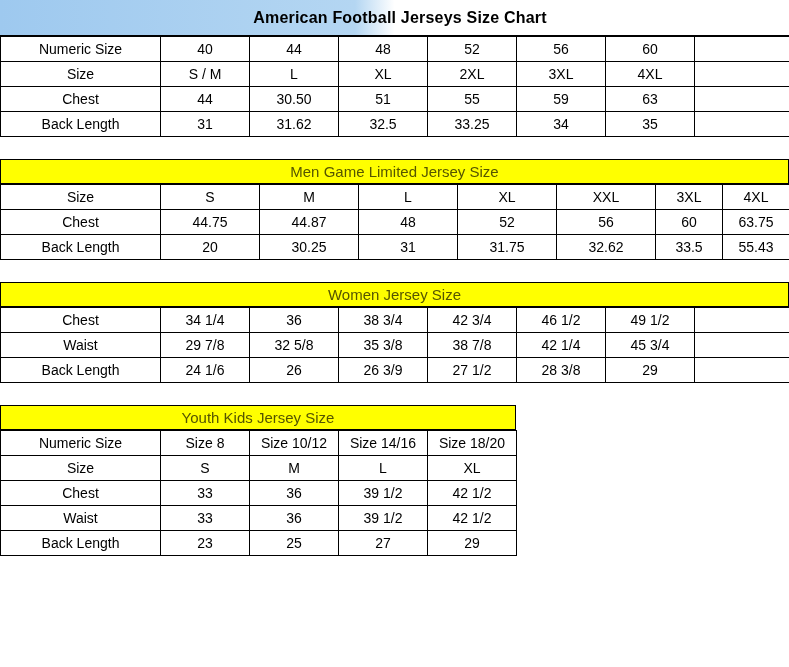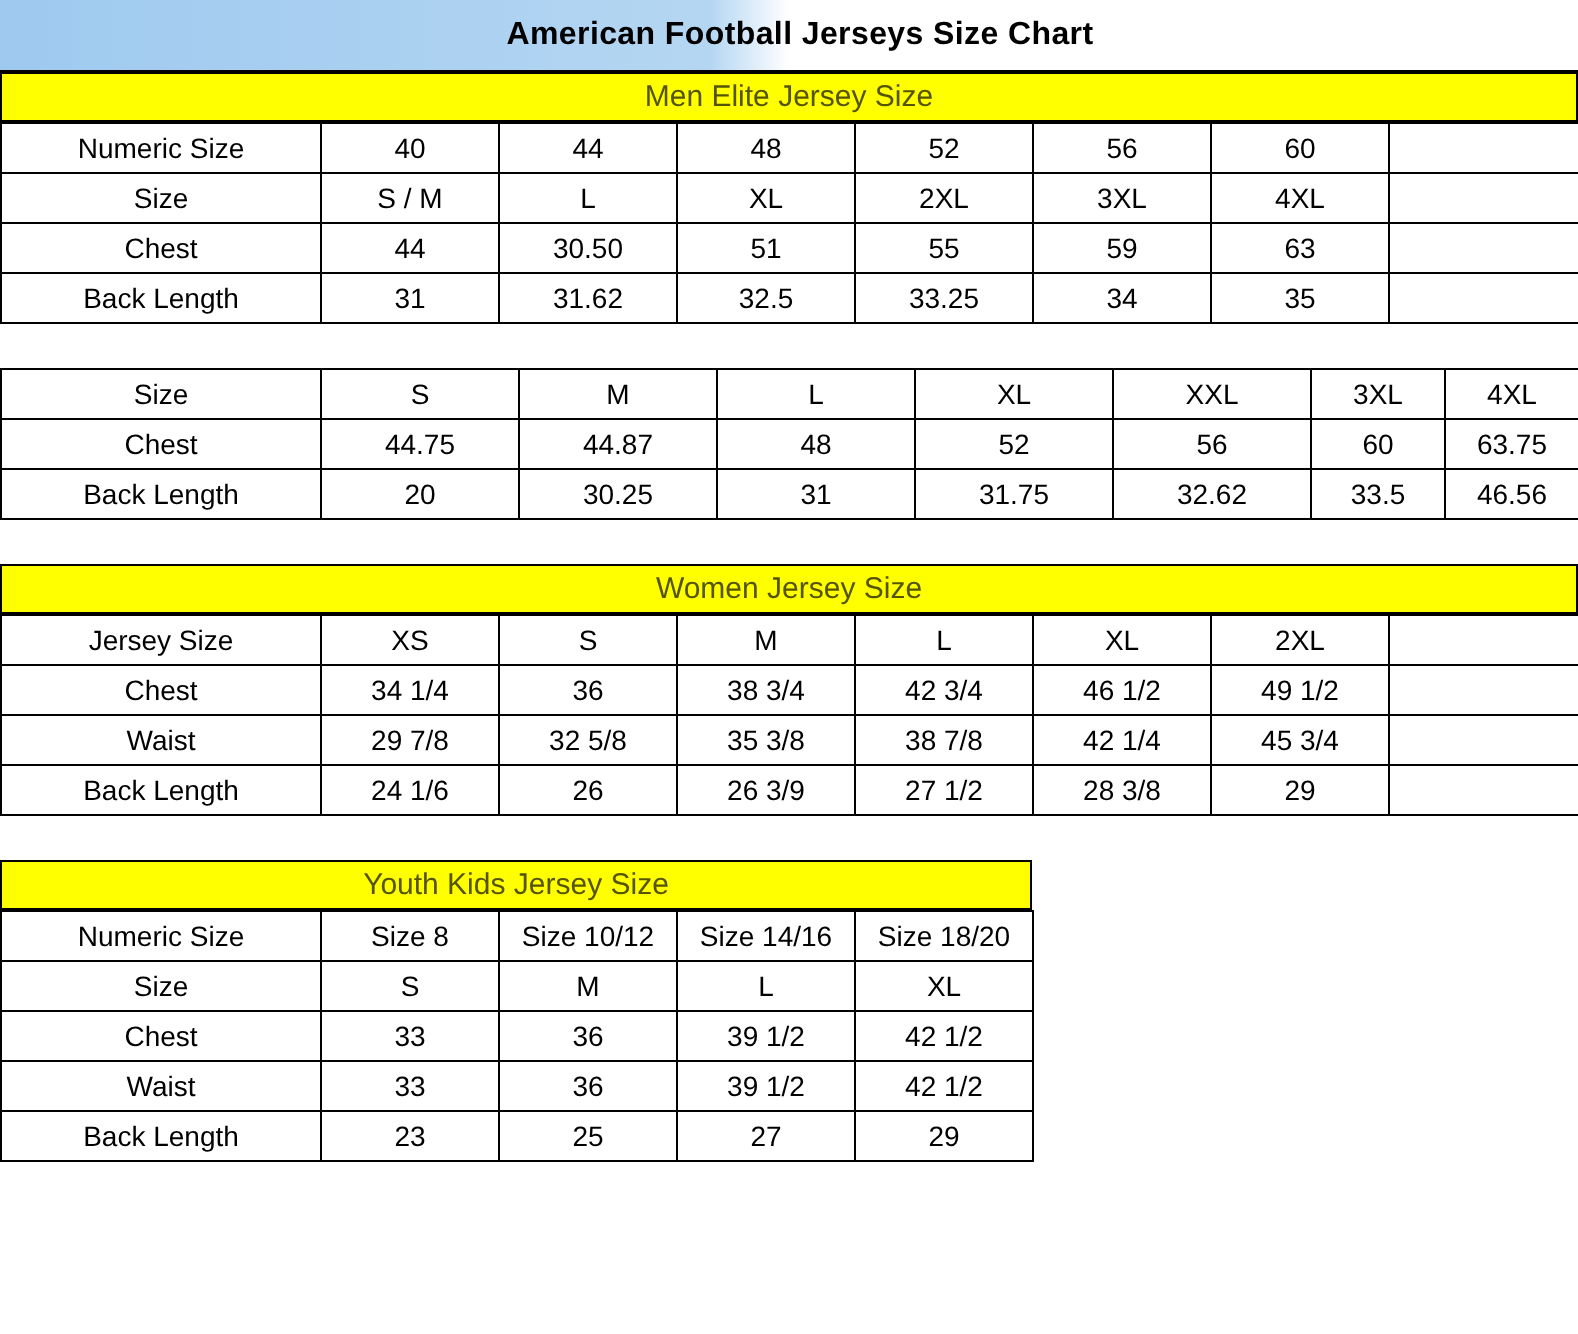--- a/index.html
+++ b/index.html
@@ -145,21 +145,20 @@
 </head>
 <body>
 
 <div id="page">
 
   <div class="title-bar">
     <span class="title">American Football Jerseys Size Chart</span>
   </div>
 
   <div>
-    <div class="section-header">Men Elite Jersey Size</div>
     <table class="sz">
       <colgroup>
         <col style="width:160px">
           <col style="width:89px">
           <col style="width:89px">
           <col style="width:89px">
         <col style="width:89px">
           <col style="width:89px">
           <col style="width:89px">
           <col style="width:95px">
@@ -205,20 +204,21 @@
           <td>35</td>
           <td></td>
         </tr>
       </tbody>
     </table>
   </div>
 
   <div class="spacer"></div>
 
   <div>
+    <div class="section-header">Men Game Limited Jersey Size</div>
     <table class="sz">
       <colgroup>
         <col style="width:160px">
           <col style="width:99px">
           <col style="width:99px">
           <col style="width:99px">
         <col style="width:99px">
           <col style="width:99px">
           <col style="width:67px">
           <col style="width:67px">
@@ -245,21 +245,21 @@
           <td>63.75</td>
         </tr>
         <tr>
           <td class="rowlab">Back Length</td>
           <td>20</td>
           <td>30.25</td>
           <td>31</td>
           <td>31.75</td>
           <td>32.62</td>
           <td>33.5</td>
-          <td>46.56</td>
+          <td>55.43</td>
         </tr>
       </tbody>
     </table>
   </div>
 
   <div class="spacer"></div>
 
   <div>
     <div class="section-header">Women Jersey Size</div>
     <table class="sz">
@@ -267,30 +267,20 @@
         <col style="width:160px">
           <col style="width:89px">
           <col style="width:89px">
           <col style="width:89px">
         <col style="width:89px">
           <col style="width:89px">
           <col style="width:89px">
           <col style="width:95px">
       </colgroup>
       <tbody>
-        <tr>
-          <td class="rowlab">Jersey Size</td>
-          <td>XS</td>
-          <td>S</td>
-          <td>M</td>
-          <td>L</td>
-          <td>XL</td>
-          <td>2XL</td>
-          <td></td>
-        </tr>
         <tr>
           <td class="rowlab">Chest</td>
           <td>34 1/4</td>
           <td>36</td>
           <td>38 3/4</td>
           <td>42 3/4</td>
           <td>46 1/2</td>
           <td>49 1/2</td>
           <td></td>
         </tr>

